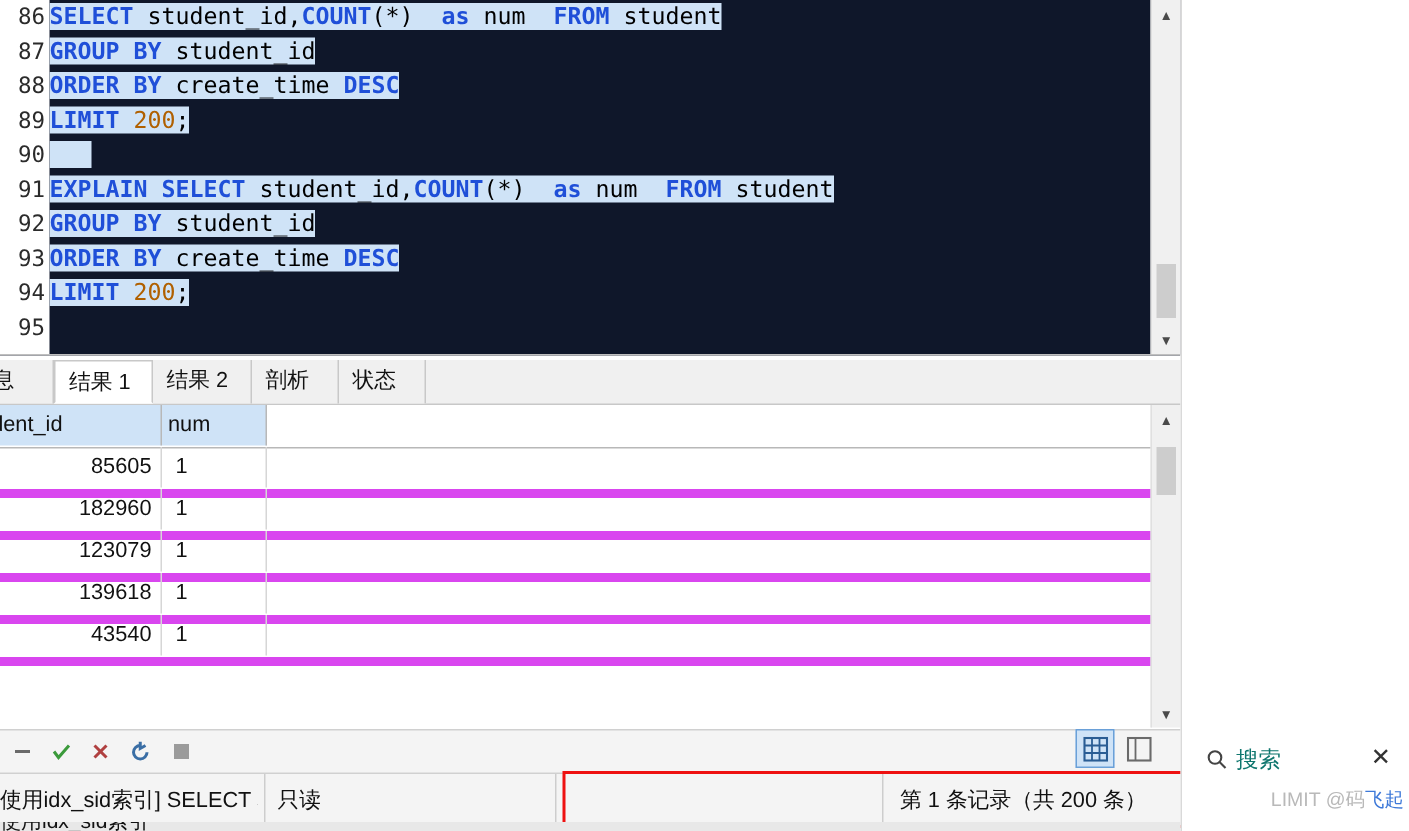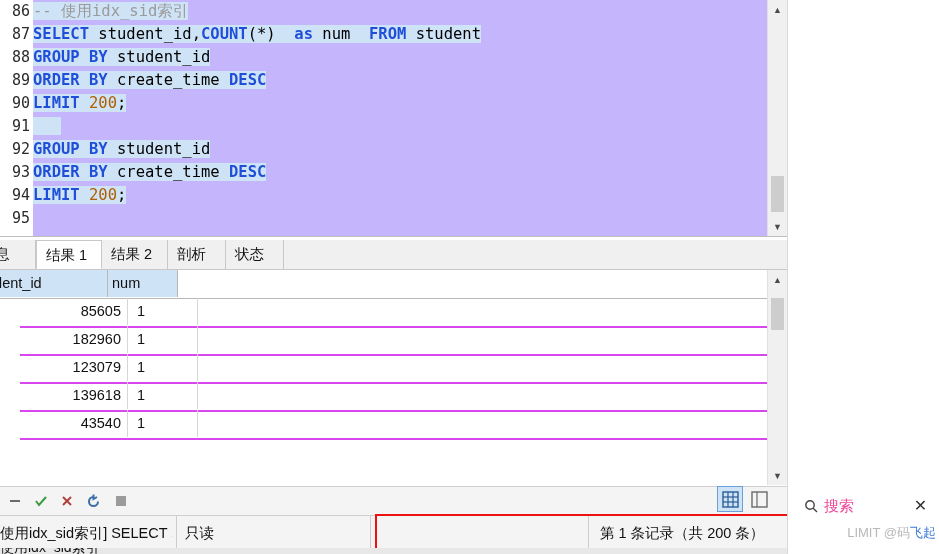--- a/index.html
+++ b/index.html
@@ -14,21 +14,21 @@
     font-family: "Liberation Sans", sans-serif;
     position: relative;
   }
 
   
   .editor {
     position: absolute;
     left: 0; top: 0;
     width: 787px;
     height: 236px;
-    background: #c4b5fd;
+    background: #0f172a;
     border-bottom: 1px solid #bfbfbf;
     overflow: hidden;
   }
   .gutter {
     position: absolute;
     left: 0; top: 0;
     width: 33px;
     height: 236px;
     background: #ffffff;
   }
@@ -140,22 +140,21 @@
     box-sizing: border-box;
     padding-left: 4px;
     white-space: nowrap;
     overflow: hidden;
   }
   .th.c0 { left: -22px; width: 130px; }
   .th.c1 { left: 108px; width: 70px; }
   .row {
     position: absolute;
     left: 0; height: 28px; width: 768px;
-    border-bottom: 2px solid #d946ef;
-    margin-left: 20px;
+    border-bottom: 6px solid #d946ef;
   }
   .td {
     position: absolute;
     top: 0; height: 27px; line-height: 27px;
     font-size: 14.5px; color: #111;
     border-right: 1px solid #d6d6d6;
     box-sizing: border-box;
     white-space: nowrap;
     overflow: hidden;
   }
@@ -273,21 +272,21 @@
     left: 0; top: 486px;
     width: 152px; height: 40px;
     display: flex; align-items: center;
   }
   .search-ico {
     position: absolute; left: 16px; top: 13px;
     width: 14px; height: 14px;
   }
   .search-label {
     position: absolute; left: 36px; top: 11px;
-    font-size: 15px; color: #ec4899;
+    font-size: 15px; color: #0f766e;
   }
   .close-ico {
     position: absolute; right: 12px; top: 12px;
     width: 15px; height: 15px;
     color: #333; font-size: 16px; line-height: 15px;
     text-align: center;
   }
 
   
   .watermark {
@@ -325,26 +324,26 @@
     <div class="ln">89</div>
     <div class="ln">90</div>
     <div class="ln">91</div>
     <div class="ln">92</div>
     <div class="ln">93</div>
     <div class="ln">94</div>
     <div class="ln">95</div>
   </div>
 
   <div class="code">
-    <div class="line"><span class="seg com">-- 使用idx_sid索引</span></div>
     <div class="line"><span class="seg"><span class="kw">SELECT</span> student_id,<span class="kw">COUNT</span>(*)  <span class="as">as</span> num  <span class="kw">FROM</span> student</span></div>
     <div class="line"><span class="seg"><span class="kw">GROUP BY</span> student_id</span></div>
     <div class="line"><span class="seg"><span class="kw">ORDER BY</span> create_time <span class="kw">DESC</span></span></div>
     <div class="line"><span class="seg"><span class="kw">LIMIT</span> <span class="num">200</span>;</span></div>
     <div class="line"><span class="seg">&nbsp;&nbsp;&nbsp;</span></div>
+    <div class="line"><span class="seg"><span class="kw">EXPLAIN SELECT</span> student_id,<span class="kw">COUNT</span>(*)  <span class="as">as</span> num  <span class="kw">FROM</span> student</span></div>
     <div class="line"><span class="seg"><span class="kw">GROUP BY</span> student_id</span></div>
     <div class="line"><span class="seg"><span class="kw">ORDER BY</span> create_time <span class="kw">DESC</span></span></div>
     <div class="line"><span class="seg"><span class="kw">LIMIT</span> <span class="num">200</span>;</span></div>
   </div>
 
   <div class="ed-scroll">
     <div class="arrow-up">▲</div>
     <div class="thumb"></div>
     <div class="arrow-dn">▼</div>
   </div>

